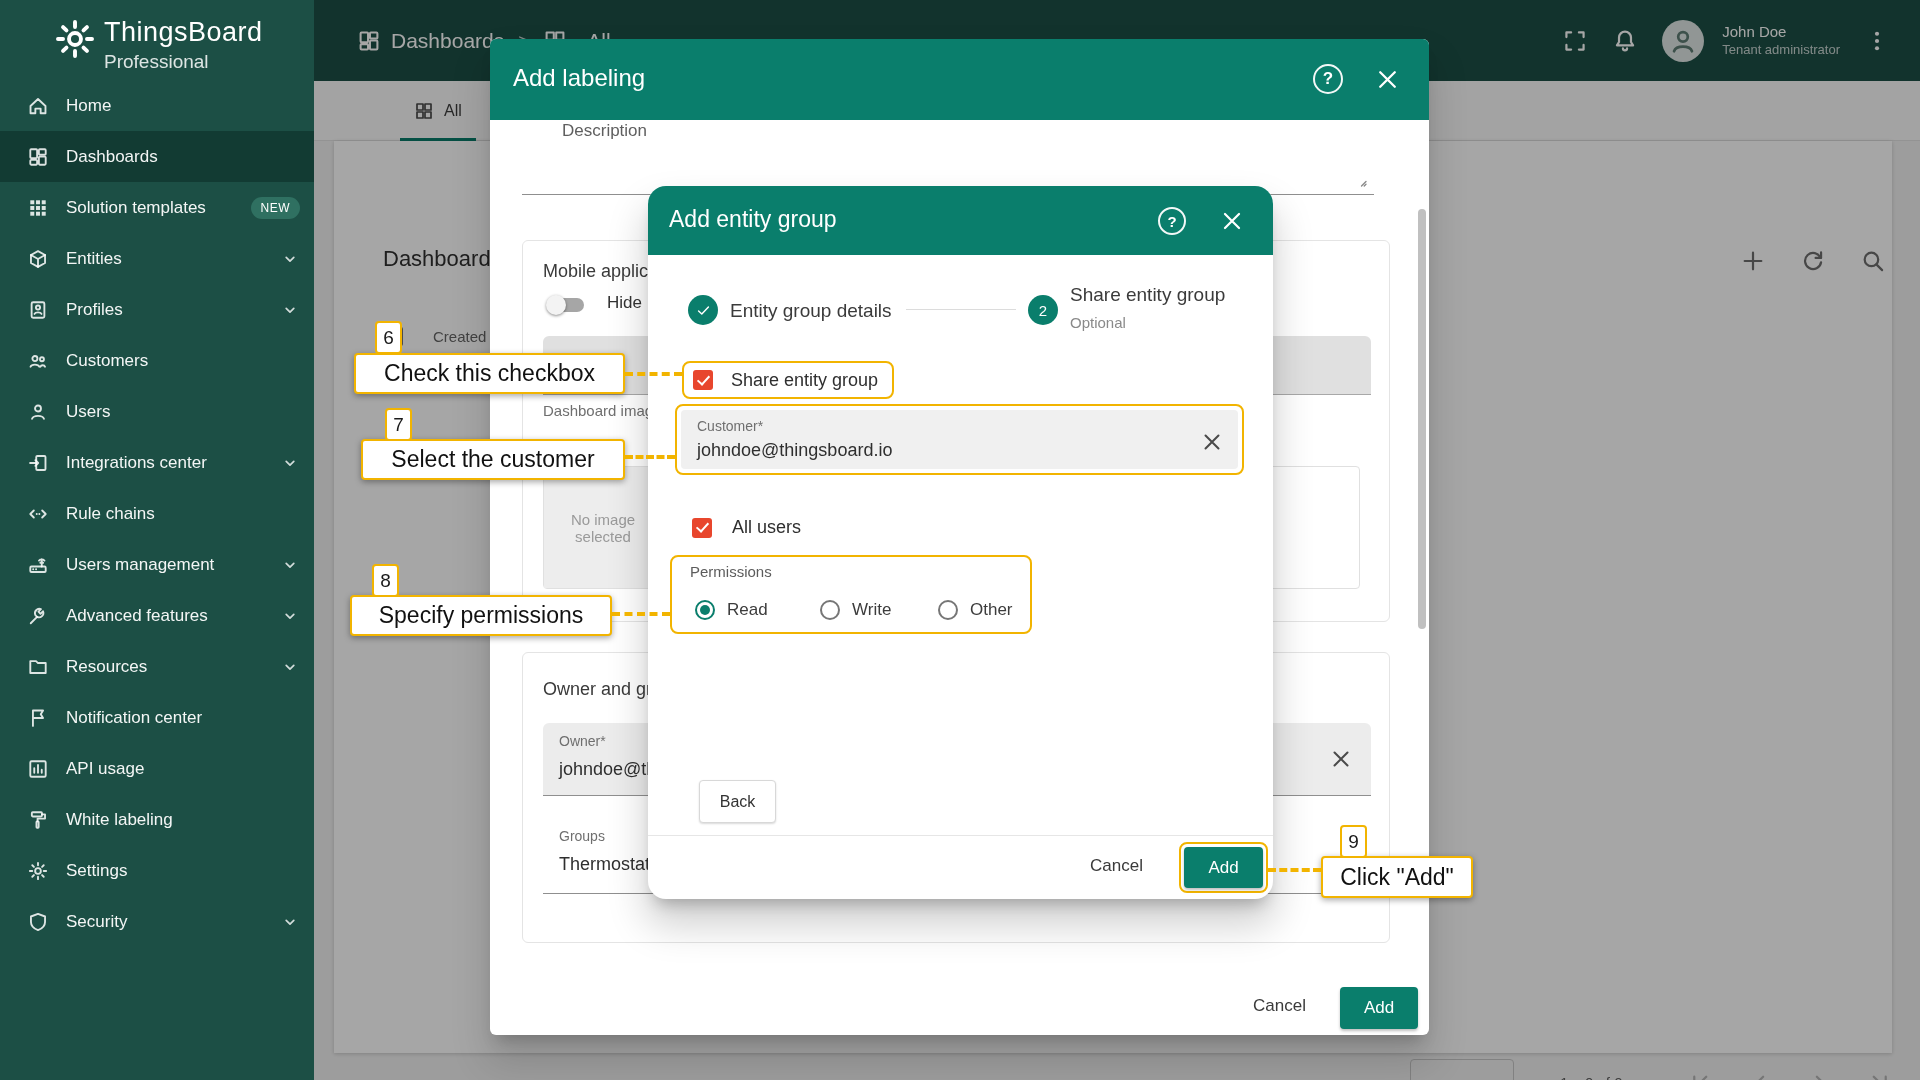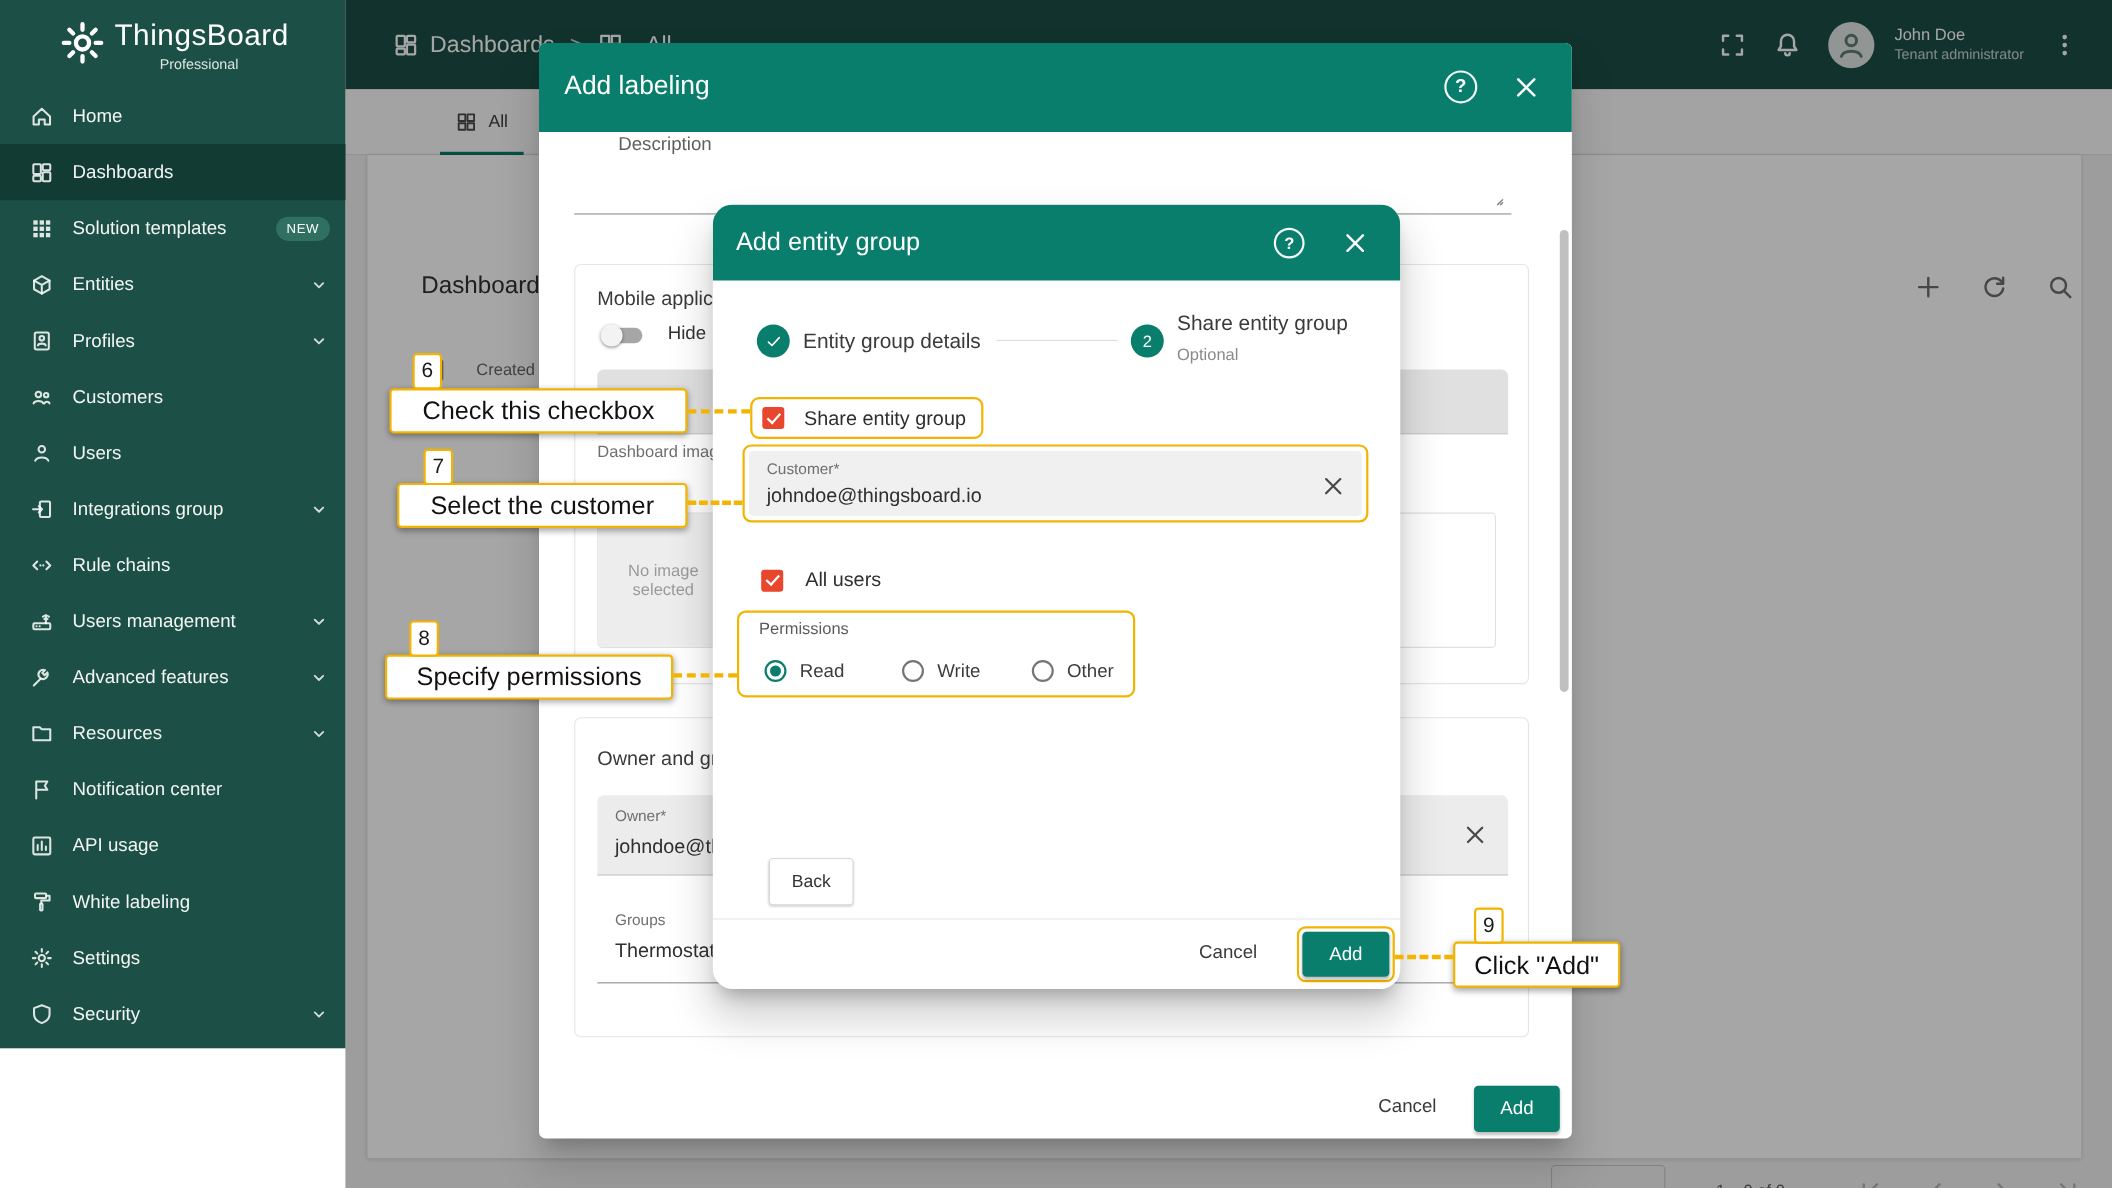--- a/index.html
+++ b/index.html
@@ -5,25 +5,25 @@
   * { box-sizing: border-box; margin: 0; padding: 0; }
   html,body { width:1920px; height:1080px; background:#333; }
   .screen {
     position:relative; width:1920px; height:1080px; overflow:hidden;
     background:#fff; font-family:"Liberation Sans", sans-serif; color:#222;
   }
   [data-icon]{ display:inline-flex; }
   [data-icon] svg{ width:100%; height:100%; display:block; }
 
   
-  .sidebar { position:absolute; left:0; top:0; width:314px; height:953px; background:#1c4f45; z-index:5; color:#fff; }
+  .sidebar { position:absolute; left:0; top:0; width:314px; height:1080px; background:#1c4f45; z-index:5; color:#fff; }
   .logo { position:relative; height:80px; }
   .logo-gear { position:absolute; left:52px; top:16px; width:46px; height:46px; color:#fff; }
   .logo-name { position:absolute; left:104px; top:17px; font-size:27px; color:#fff; letter-spacing:.5px; }
-  .logo-sub { position:absolute; left:104px; top:51px; width:154px; text-align:center; font-size:13px; color:rgba(255,255,255,.85); }
+  .logo-sub { position:absolute; left:104px; top:51px; width:154px; text-align:left; font-size:19px; color:rgba(255,255,255,.85); }
   .nav { position:absolute; top:80px; left:0; right:0; }
   .nav-item { height:51px; display:flex; align-items:center; padding:0 14px 0 27px; font-size:17px; color:rgba(255,255,255,.95); cursor:pointer; }
   .nav-item.active { background:#123b33; }
   .nav-icon { width:22px; height:22px; margin-right:17px; color:rgba(255,255,255,.85); flex:none; }
   .nav-label { flex:1; white-space:nowrap; overflow:hidden; }
   .badge-new { background:#2f7061; color:#fff; font-size:12px; padding:4px 10px; border-radius:12px; margin-left:8px; letter-spacing:.5px; }
   .chevron { width:20px; height:20px; color:rgba(255,255,255,.8); flex:none; }
 
   
   .topbar { position:absolute; left:314px; top:0; right:0; height:81px; background:#1c4f45; display:flex; align-items:center; padding:0 30px 0 43px; color:#fff; z-index:1; }
@@ -253,21 +253,21 @@
           </span>
           <span class="nav-label">Users</span>
         </div>
         <div class="nav-item">
           <span class="nav-icon" data-icon="integrations">
             <svg viewBox="0 0 20 20" fill="none" stroke="currentColor" stroke-width="1.7" stroke-linecap="round" stroke-linejoin="round">
               <rect x="8.4" y="3.6" width="8.4" height="12.8" rx="1"></rect>
               <path d="M2.8 10h7.4M7.6 7.4 10.2 10l-2.6 2.6"></path>
             </svg>
           </span>
-          <span class="nav-label">Integrations group</span>
+          <span class="nav-label">Integrations center</span>
           <span class="chevron" data-icon="chevron-down">
             <svg viewBox="0 0 20 20" fill="none" stroke="currentColor" stroke-width="1.7" stroke-linecap="round" stroke-linejoin="round">
               <path d="M6.2 8.4 10 12.2l3.8-3.8"></path>
             </svg>
           </span>
         </div>
         <div class="nav-item">
           <span class="nav-icon" data-icon="rulechains">
             <svg viewBox="0 0 20 20" fill="none" stroke="currentColor" stroke-width="1.7" stroke-linecap="round" stroke-linejoin="round">
               <path d="M6.2 6.8 3 10l3.2 3.2M13.8 6.8 17 10l-3.2 3.2"></path>

